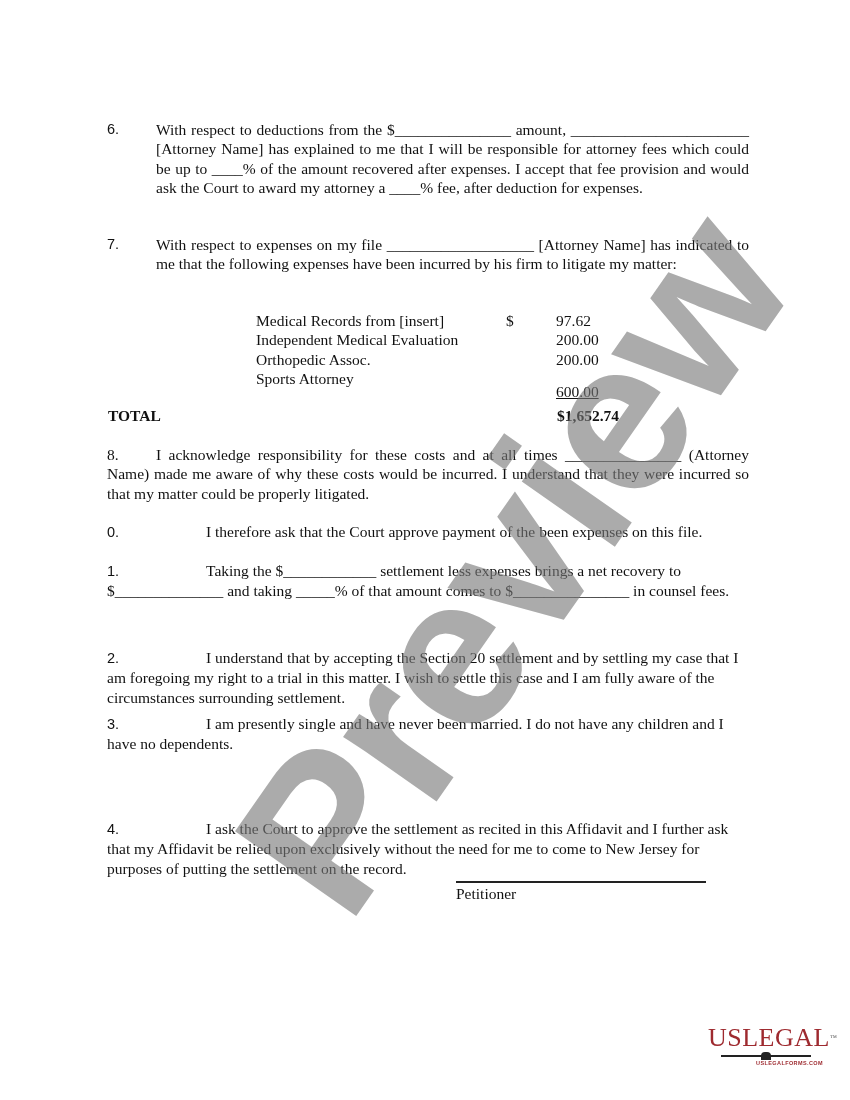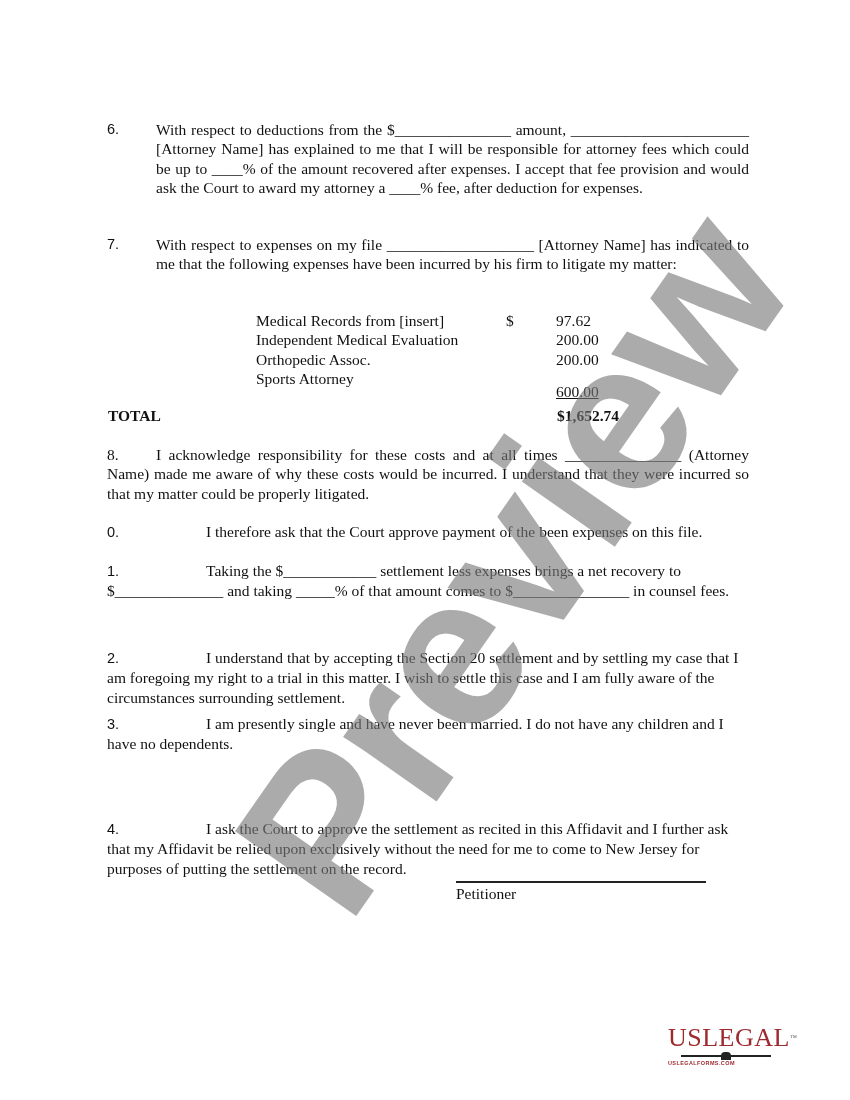--- a/index.html
+++ b/index.html
@@ -20,21 +20,21 @@
   .exp-cur{width:50px;}
   .exp-amt{width:60px;}
   .u{text-decoration:underline;margin-top:26px;}
   .total{position:absolute;left:108px;top:406px;width:520px;font-weight:bold;line-height:19px;}
   .total-amt{position:absolute;left:449px;top:0;}
   .sig-line{position:absolute;left:456px;top:881px;width:250px;border-top:2px solid #222;}
   .sig-label{position:absolute;left:456px;top:885px;}
   .watermark{position:absolute;left:120px;top:440px;font-family:"Liberation Sans","DejaVu Sans",sans-serif;
        font-weight:bold;font-size:215px;color:rgba(120,120,120,0.62);transform:rotate(-55deg);
        transform-origin:center;white-space:nowrap;pointer-events:none;letter-spacing:-4px;}
-  .logo{position:absolute;left:668px;top:1025px;width:115px;text-align:left;}
+  .logo{position:absolute;left:708px;top:1025px;width:115px;text-align:right;}
   .logo-text{font-family:"Liberation Serif","DejaVu Serif",serif;color:#9e2a2f;font-size:26px;letter-spacing:0.5px;line-height:26px;}
   .logo-tm{font-size:7px;vertical-align:top;color:#555;}
   .logo-eagle{height:8px;margin:1px auto 0;width:90px;position:relative;}
   .logo-eagle:before{content:"";position:absolute;left:0;right:0;top:3px;height:2px;background:#222;}
   .logo-eagle:after{content:"";position:absolute;left:40px;top:0;width:10px;height:8px;background:#222;border-radius:4px 4px 0 0;}
   .logo-url{font-family:"Liberation Sans","DejaVu Sans",sans-serif;font-size:5.5px;color:#9e2a2f;font-weight:bold;letter-spacing:0.4px;}
 </style>
 </head>
 <body>
 

